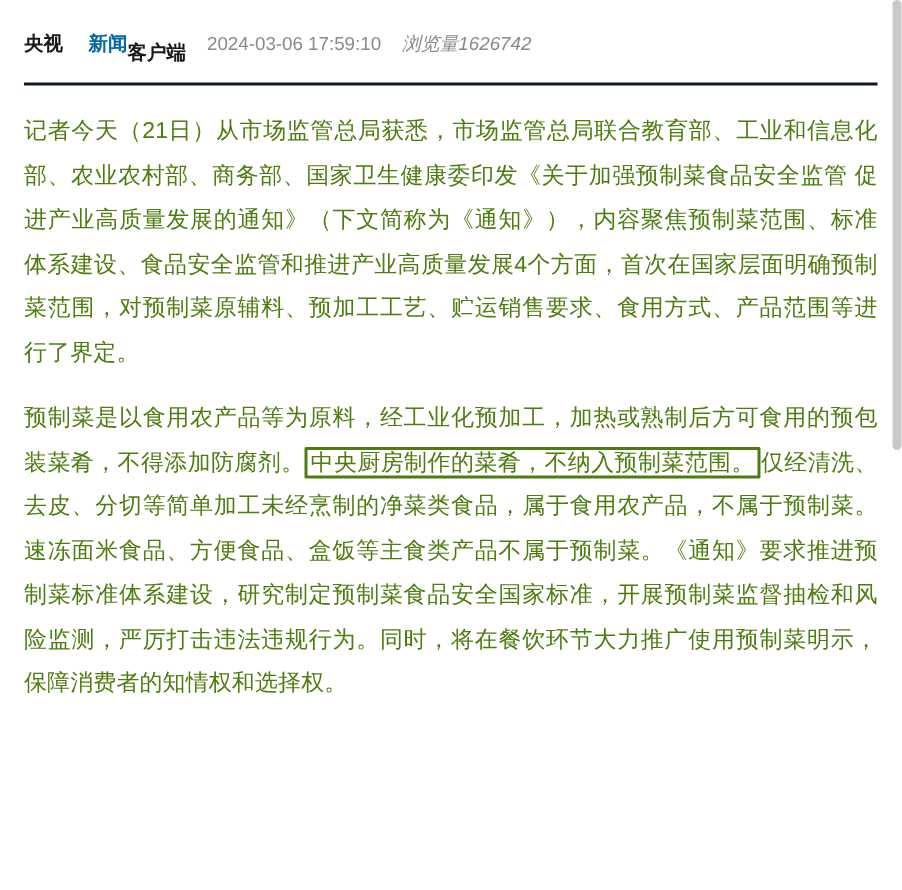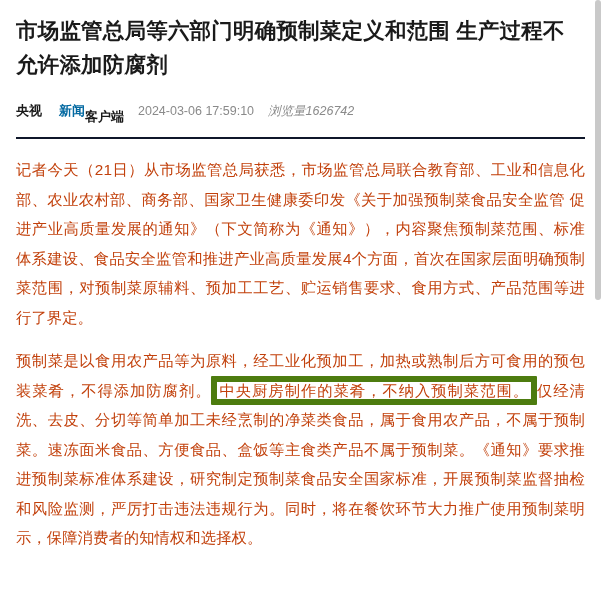--- a/index.html
+++ b/index.html
@@ -60,31 +60,31 @@
     color: #8a8a8a;
     white-space: nowrap;
   }
   .meta-info .views {
     margin-left: 14px;
     font-style: italic;
   }
   .body-text p {
     font-size: 15.3px;
     line-height: 29.5px;
-    color: #c2410c;
+    color: #4d7c0f;
     margin: 0 0 14px 0;
     text-align: justify;
     text-justify: inter-ideograph;
     letter-spacing: 0.1px;
   }
   .body-text p:last-child {
     margin-bottom: 0;
   }
   .hl-box {
-    border: 6px solid #4d7c0f;
+    border: 2px solid #4d7c0f;
     padding: 0 2px;
     border-radius: 1px;
     box-decoration-break: clone;
     -webkit-box-decoration-break: clone;
   }
   .scrollbar {
     position: absolute;
     top: 0;
     right: 0;
     width: 6px;
@@ -99,21 +99,20 @@
     height: 300px;
     background: #c9c9c9;
     border-radius: 3px;
   }
 </style>
 </head>
 <body>
 
 <div class="page">
 
-  <h1 class="headline">市场监管总局等六部门明确预制菜定义和范围 生产过程不允许添加防腐剂</h1>
 
   <div class="meta-row">
     <span class="source">
       <span class="cctv">央视</span>
         <span class="news">新闻</span>
         <span class="client">客户端</span>
     </span>
     <span class="meta-info">
       <span>2024-03-06 17:59:10</span><span class="views">浏览量1626742</span>
     </span>

